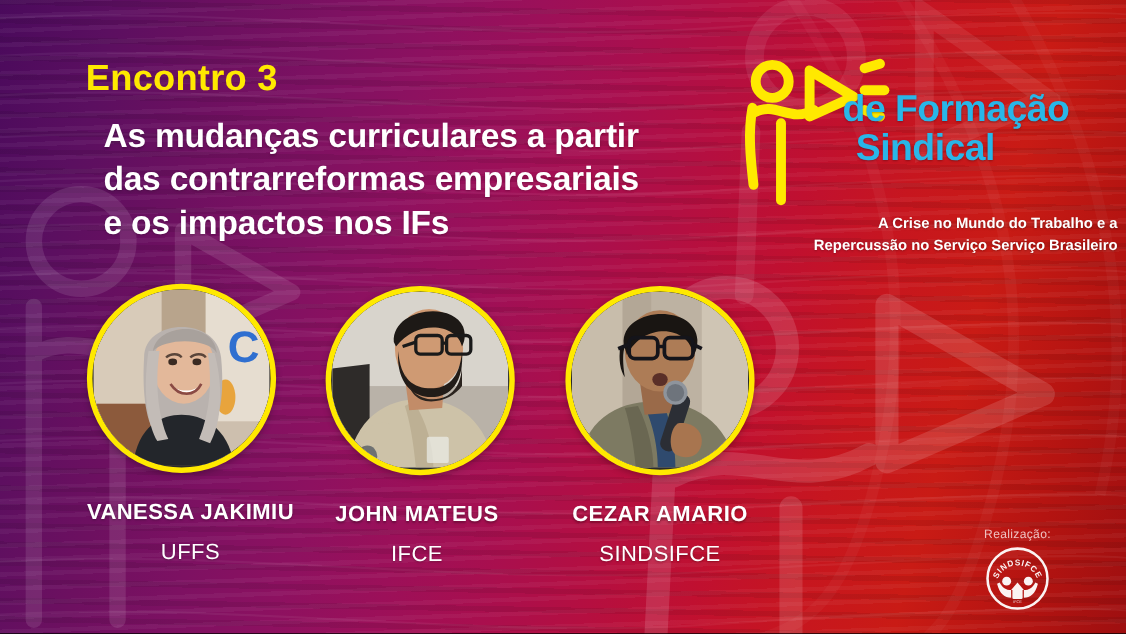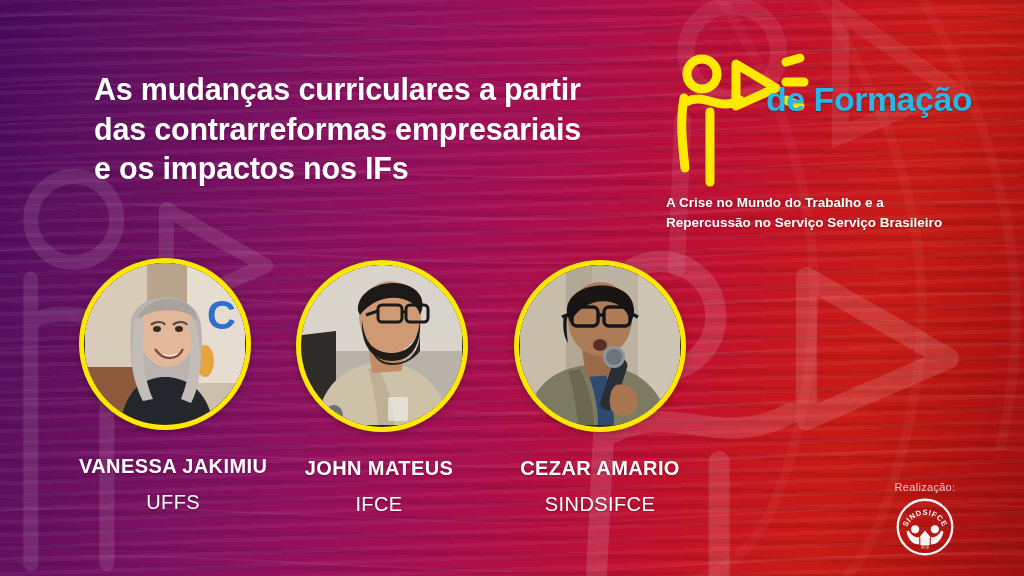--- a/index.html
+++ b/index.html
@@ -71,23 +71,23 @@
   #logo-lockup{position:absolute;right:22px;top:44px;width:330px;height:200px;}
   #mascot{position:absolute;left:0px;top:6px;width:140px;height:140px;}
   #logo-words{position:absolute;left:112px;top:38px;width:220px;text-align:left;}
   .lw1{color:#ffffff;font-size:31px;font-weight:bold;line-height:1.02;letter-spacing:-.3px;
        text-shadow:0 1px 2px rgba(0,0,0,.3);}
   .lw2{color:#29b6e8;font-size:34px;font-weight:bold;line-height:1.02;letter-spacing:-.5px;
        margin-left:-18px;text-shadow:0 1px 2px rgba(0,0,0,.3);}
   .lw3{color:#29b6e8;font-size:34px;font-weight:bold;line-height:1.02;letter-spacing:-.5px;
        margin-left:-6px;text-shadow:0 1px 2px rgba(0,0,0,.3);}
   #logo-sub{
-    position:absolute;right:28px;top:193px;width:330px;
+    position:absolute;right:8px;top:193px;width:330px;
     color:#ffffff;font-size:13.5px;font-weight:bold;line-height:1.45;
-    text-align:left;text-shadow:0 1px 2px rgba(0,0,0,.28);
+    text-align:right;text-shadow:0 1px 2px rgba(0,0,0,.28);
   }
 
   
   #speakers{position:absolute;left:0;top:258px;width:700px;height:230px;}
   .speaker{position:absolute;text-align:center;}
   .photo-ring{
     width:162px;height:162px;border-radius:50%;
     border:5px solid #ffe900;overflow:hidden;position:relative;
     box-shadow:0 2px 6px rgba(0,0,0,.25);
     background:#2b2b2b;
@@ -165,20 +165,21 @@
   </svg>
   <svg class="watermark wm-top" viewBox="0 0 220 200">
     <g fill="none" stroke="#ffffff" stroke-width="11" stroke-linecap="round">
       <circle cx="70" cy="56" r="30"></circle>
       <path d="M38 100 L34 196"></path>
       <path d="M140 30 L140 110 L212 80 Z"></path>
     </g>
   </svg>
 
   <div id="headline-block">
+    <div id="encontro">Encontro 3</div>
     <div id="title">
       <div>As mudanças curriculares a partir</div>
       <div>das contrarreformas empresariais</div>
       <div>e os impactos nos IFs</div>
     </div>
   </div>
 
   <div id="logo-lockup">
     <svg id="mascot" viewBox="0 0 140 140">
       <g fill="none" stroke="#ffe900" stroke-width="9" stroke-linecap="round" stroke-linejoin="round">
@@ -193,20 +194,21 @@
 
         <path d="M64 14 L64 56 L104 38 Z"></path>
 
         <path d="M114 12 L128 8"></path>
         <path d="M114 32 L132 32"></path>
         <path d="M114 50 L128 56"></path>
       </g>
     </svg>
     <div id="logo-words">
       <div class="lw2">de Formação</div>
+      <div class="lw3">Sindical</div>
     </div>
   </div>
   <div id="logo-sub">
     <div>A Crise no Mundo do Trabalho e a</div>
     <div>Repercussão no Serviço Serviço Brasileiro</div>
   </div>
 
   <div id="speakers">
 
     <div class="speaker" id="sp0">

